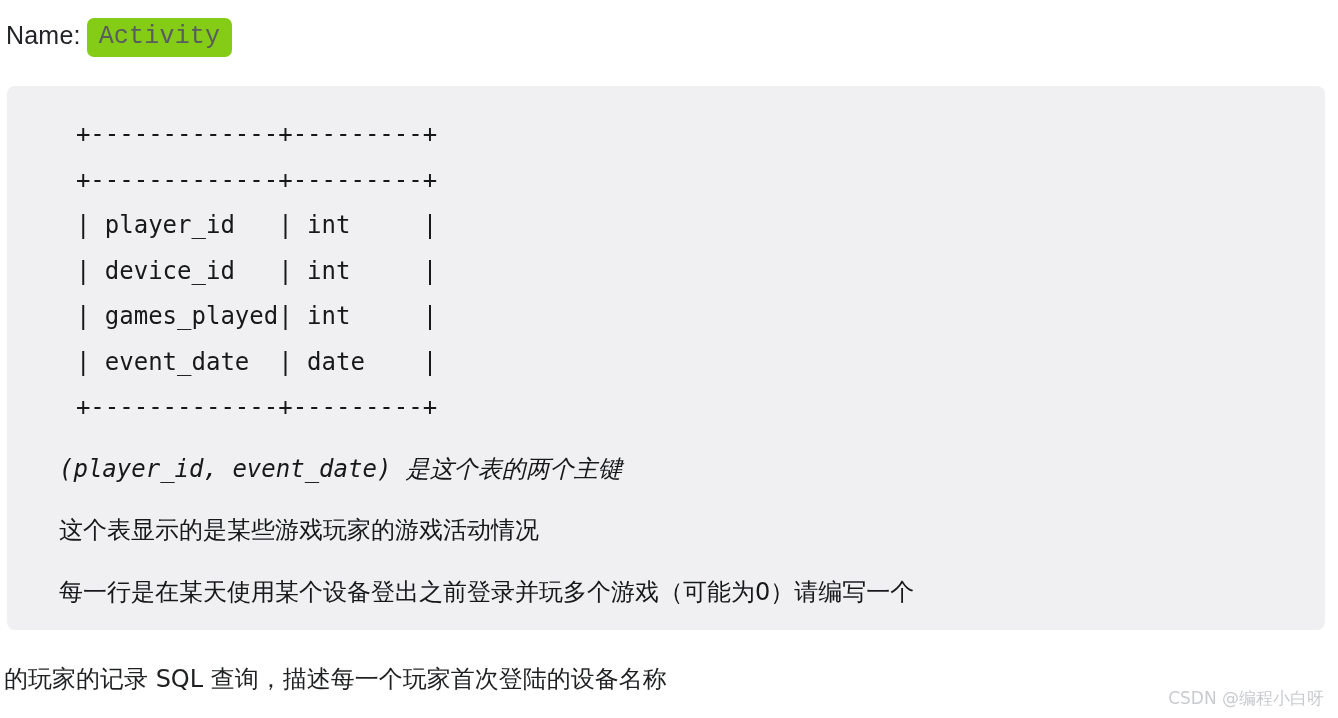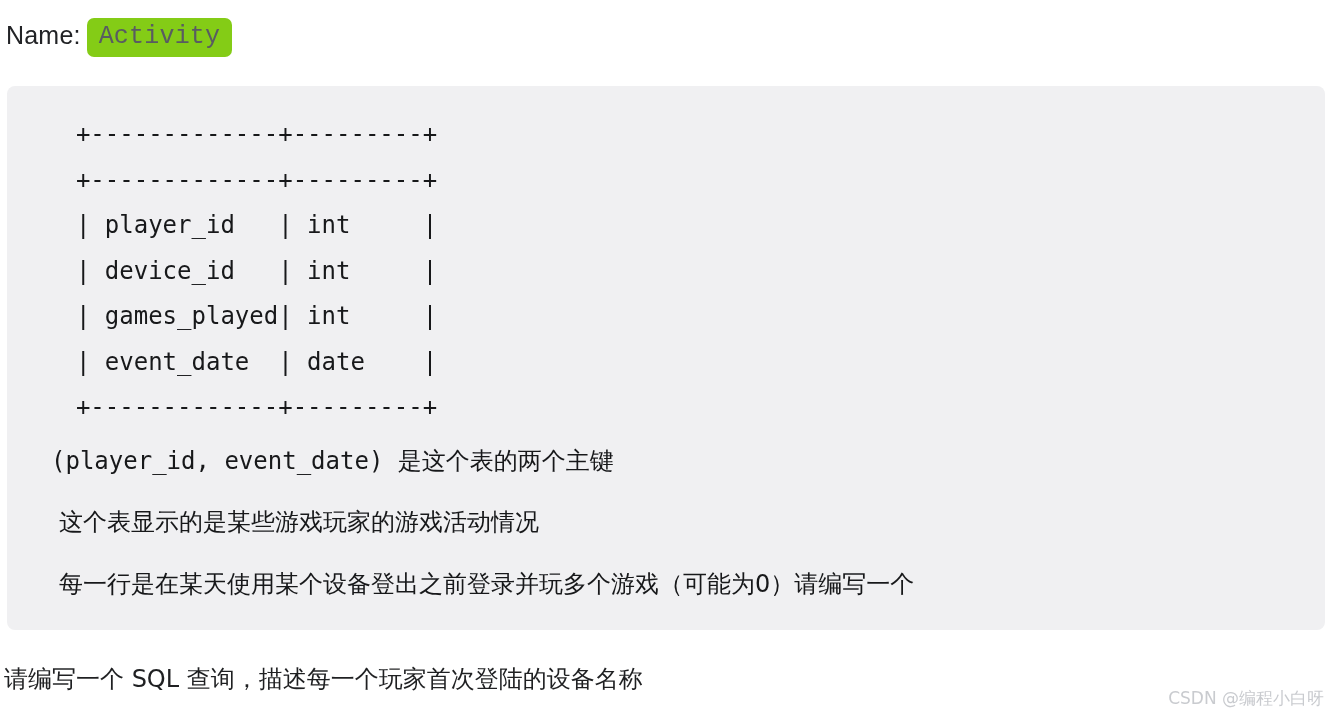--- a/index.html
+++ b/index.html
@@ -70,27 +70,28 @@
     margin: 0;
     padding: 0 0 0 40px;
     font-family: "DejaVu Sans Mono", "Liberation Mono", monospace;
     font-size: 24px;
     line-height: 45.5px;
     color: #17181a;
     white-space: pre;
     letter-spacing: 0px;
   }
   .code-note {
-    margin: 8px;
+    margin: 16px;
     padding: 0 0 0 36px;
     font-family: "DejaVu Sans Mono", "Liberation Mono", monospace;
     font-size: 24px;
     line-height: 45.5px;
     color: #17181a;
     white-space: pre;
+    font-style: italic;
   }
   .code-note-cjk {
     margin: 16px;
     padding: 0 0 0 36px;
     font-family: "DejaVu Sans", "Liberation Sans", sans-serif;
     font-size: 24px;
     line-height: 45.5px;
     color: #17181a;
     white-space: pre;
   }
@@ -138,17 +139,17 @@
     <pre class="code-pre">  | device_id   | int     |</pre>
     <pre class="code-pre">  | games_played| int     |</pre>
     <pre class="code-pre">  | event_date  | date    |</pre>
     <pre class="code-pre">  +-------------+---------+</pre>
 
     <pre class="code-note">(player_id, event_date) 是这个表的两个主键</pre>
     <pre class="code-note-cjk">这个表显示的是某些游戏玩家的游戏活动情况</pre>
     <pre class="code-note-cjk">每一行是在某天使用某个设备登出之前登录并玩多个游戏（可能为0）请编写一个</pre>
   </div>
 
-  <div class="question-line">请编写一个 SQL 查询，描述每一个玩家首次登陆的设备名称</div>
+  <div class="question-line">的玩家的记录 SQL 查询，描述每一个玩家首次登陆的设备名称</div>
 
   <div class="watermark">CSDN @编程小白呀</div>
 
 </div>
 
 </body></html>

